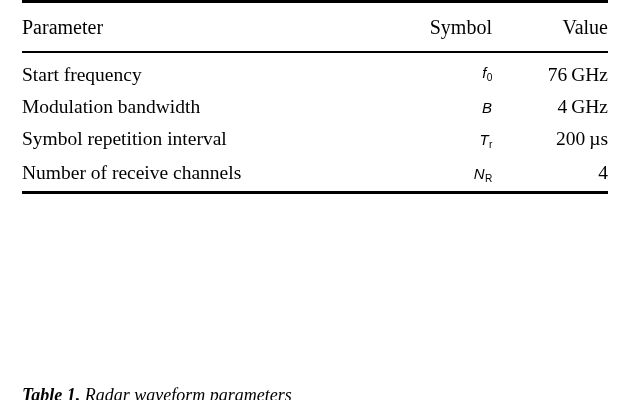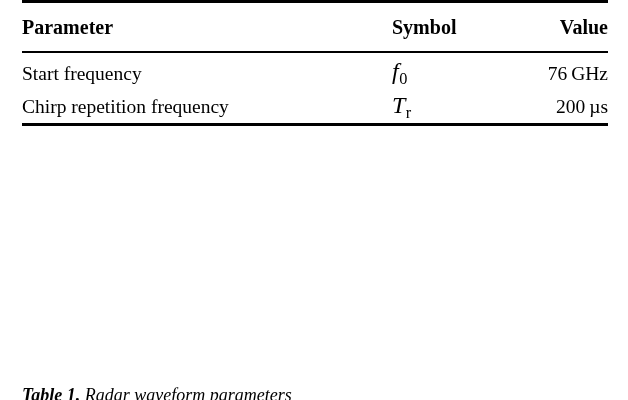--- a/index.html
+++ b/index.html
@@ -54,41 +54,41 @@
     font-weight: normal;
     font-size: 19.5px;
     line-height: 31px;
     height: 31px;
     vertical-align: baseline;
     white-space: nowrap;
   }
 
   
   table.params thead th {
-    font-weight: bold;
+    font-weight: normal;
     font-size: 20px;
     line-height: 42px;
     height: 42px;
   }
   .col-param  { text-align: left;   padding-left: 16px; }
-  .col-symbol { text-align: left; }
+  .col-symbol { text-align: right; }
   .col-value  { text-align: right; }
 
   
   table.params tbody tr:first-child td {
     height: 33px;
     line-height: 33px;
     vertical-align: bottom;
   }
 
   
   .sym {
-    font-family: Liberation Serif, serif;
+    font-family: Liberation Sans, sans-serif;
     font-style: italic;
-    font-size: 24px;
+    font-size: 15px;
   }
   .sym sub {
     font-style: normal;
     font-size: 0.68em;
     vertical-align: baseline;
     position: relative;
     top: 0.30em;
     left: 0.03em;
   }
   
@@ -141,23 +141,33 @@
       <col class="c-symbol">
       <col class="c-value">
     </colgroup>
     <tbody id="table-body">
         <tr>
           <td class="col-param">Start frequency</td>
           <td class="col-symbol"><span class="sym">f<sub>0</sub></span></td>
           <td class="col-value">76<span class="thinsp"></span><span class="unit">GHz</span></td>
         </tr>
         <tr>
-          <td class="col-param">Chirp repetition frequency</td>
+          <td class="col-param">Modulation bandwidth</td>
+          <td class="col-symbol"><span class="sym">B</span></td>
+          <td class="col-value">4<span class="thinsp"></span><span class="unit">GHz</span></td>
+        </tr>
+        <tr>
+          <td class="col-param">Symbol repetition interval</td>
           <td class="col-symbol"><span class="sym">T<sub>r</sub></span></td>
           <td class="col-value">200<span class="thinsp"></span><span class="unit">µs</span></td>
+        </tr>
+        <tr>
+          <td class="col-param">Number of receive channels</td>
+          <td class="col-symbol"><span class="sym">N<sub>R</sub></span></td>
+          <td class="col-value">4</td>
         </tr>
       </tbody>
   </table>
 
   <div class="rule-thick"></div>
 </div>
 
 <div class="caption">
   <span class="cap-label">Table 1.</span>
   <span>Radar waveform parameters</span>

